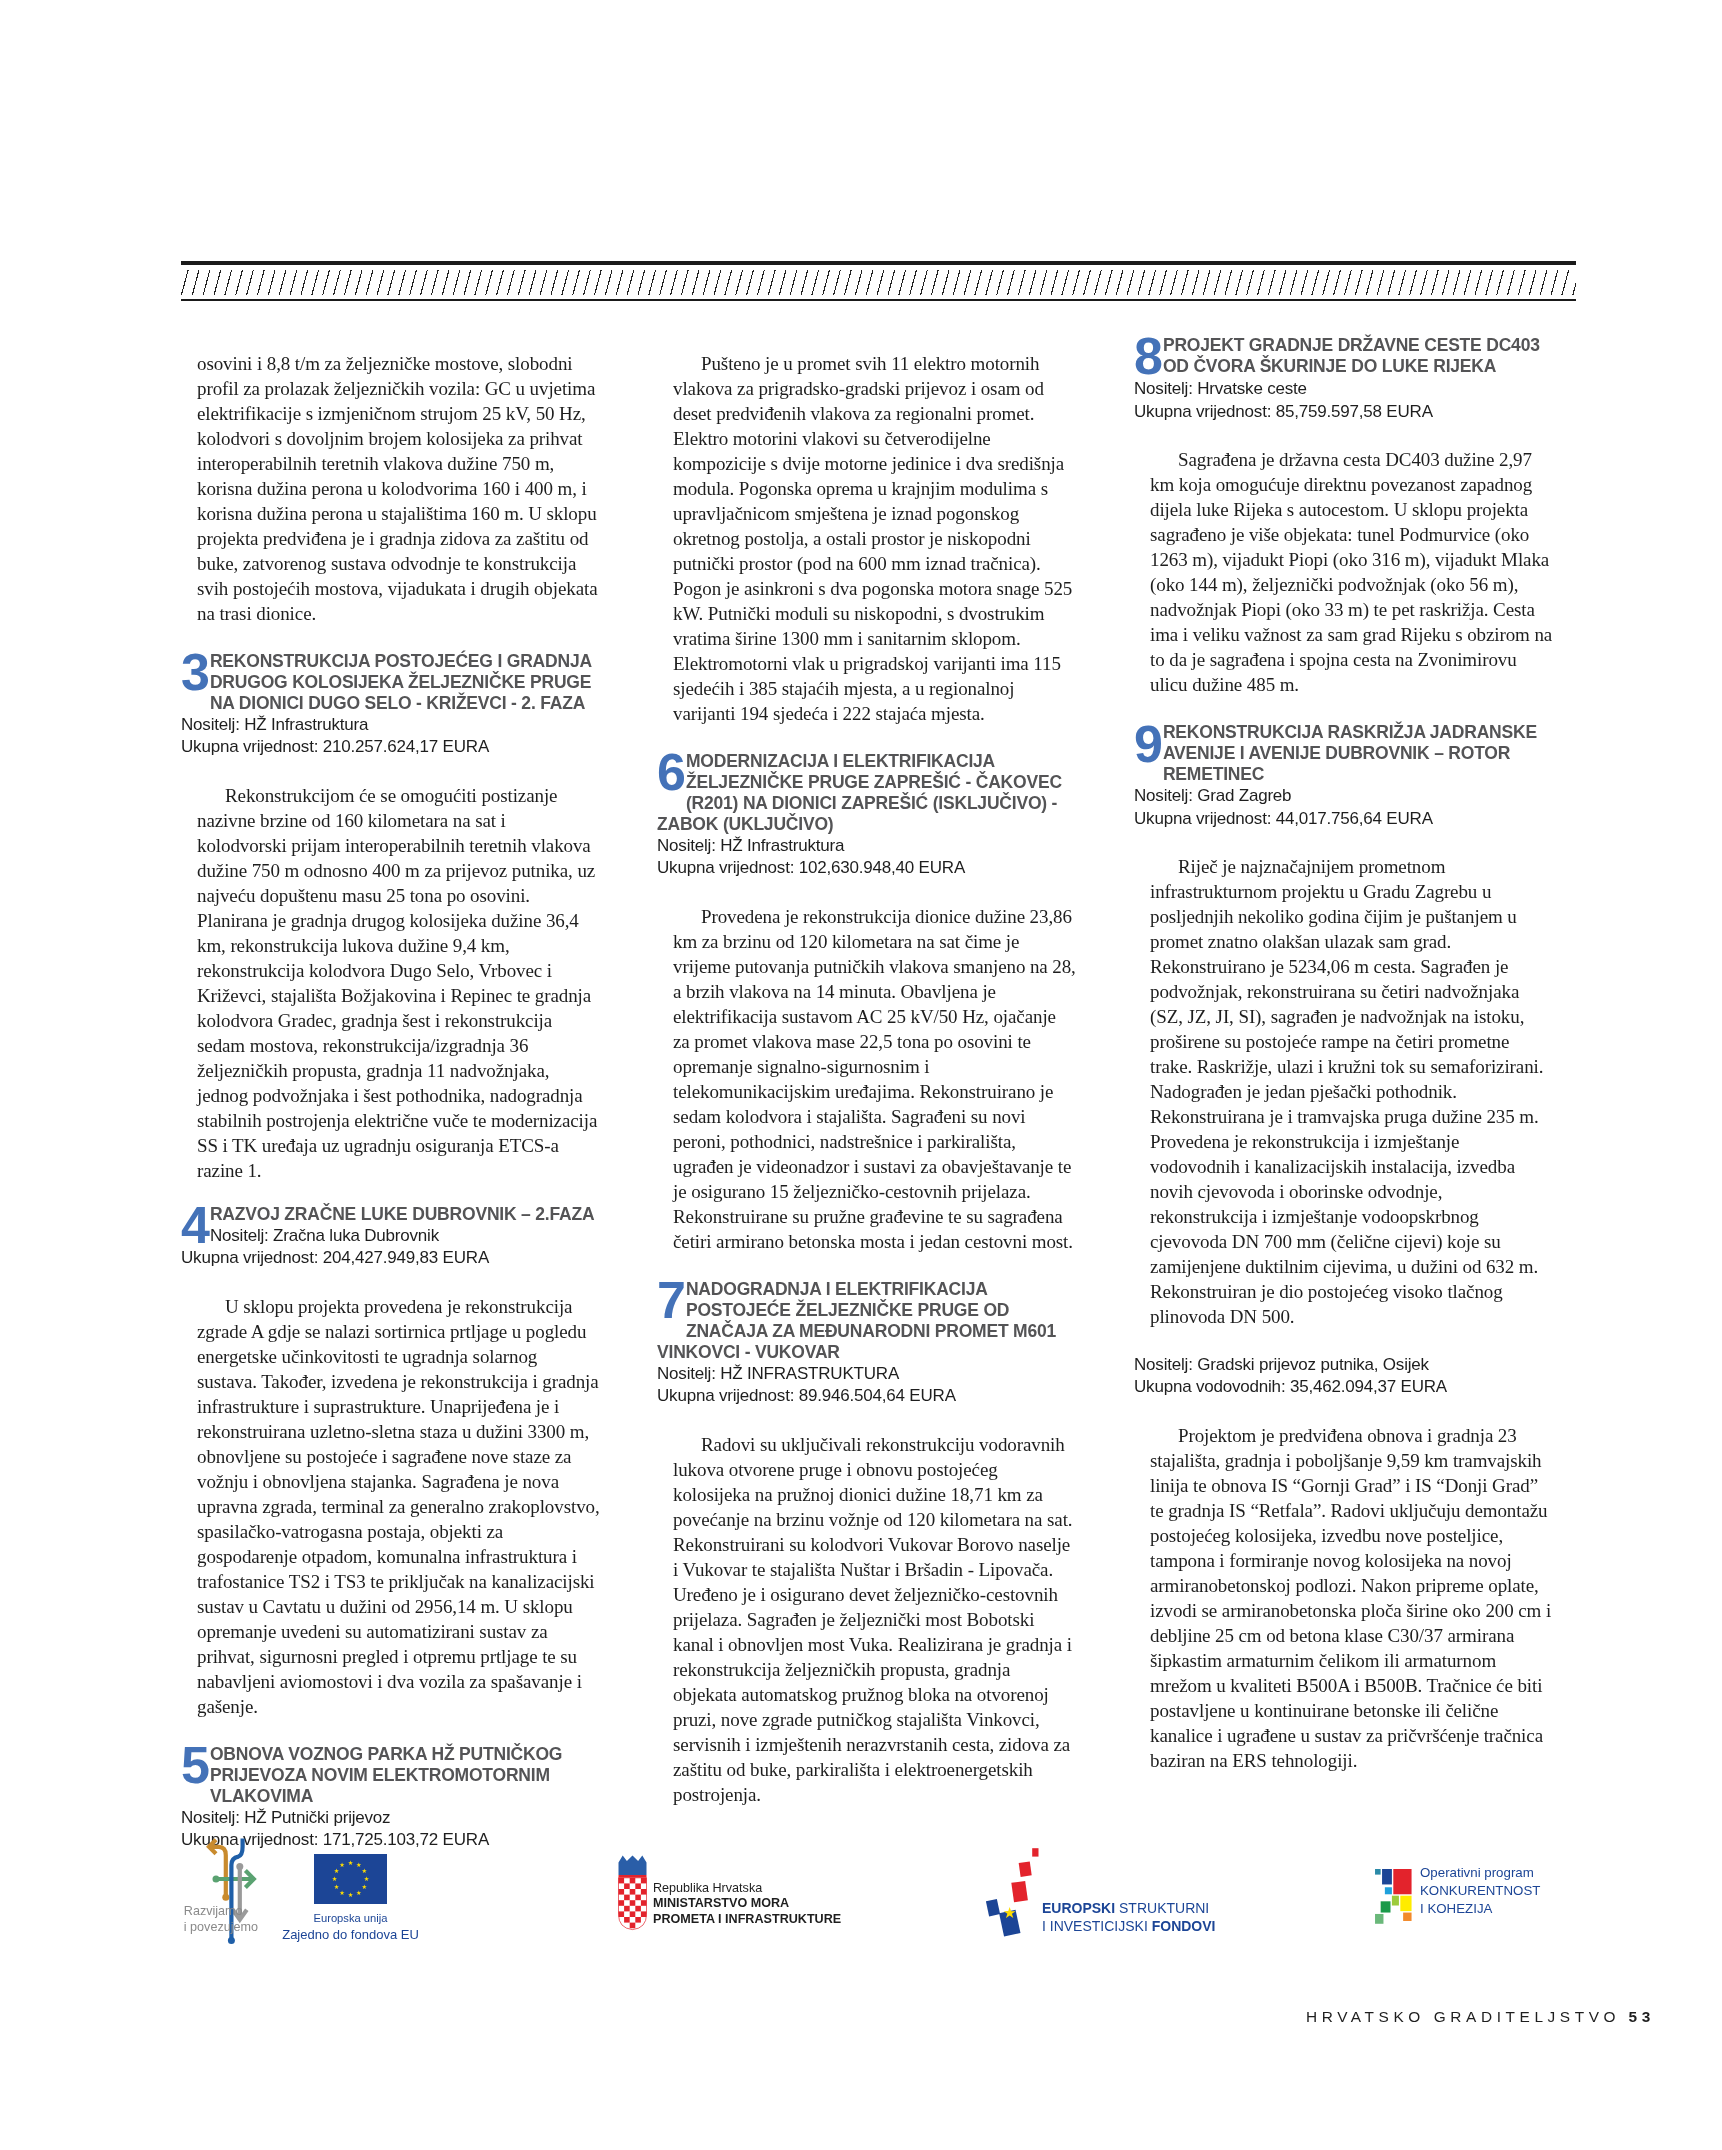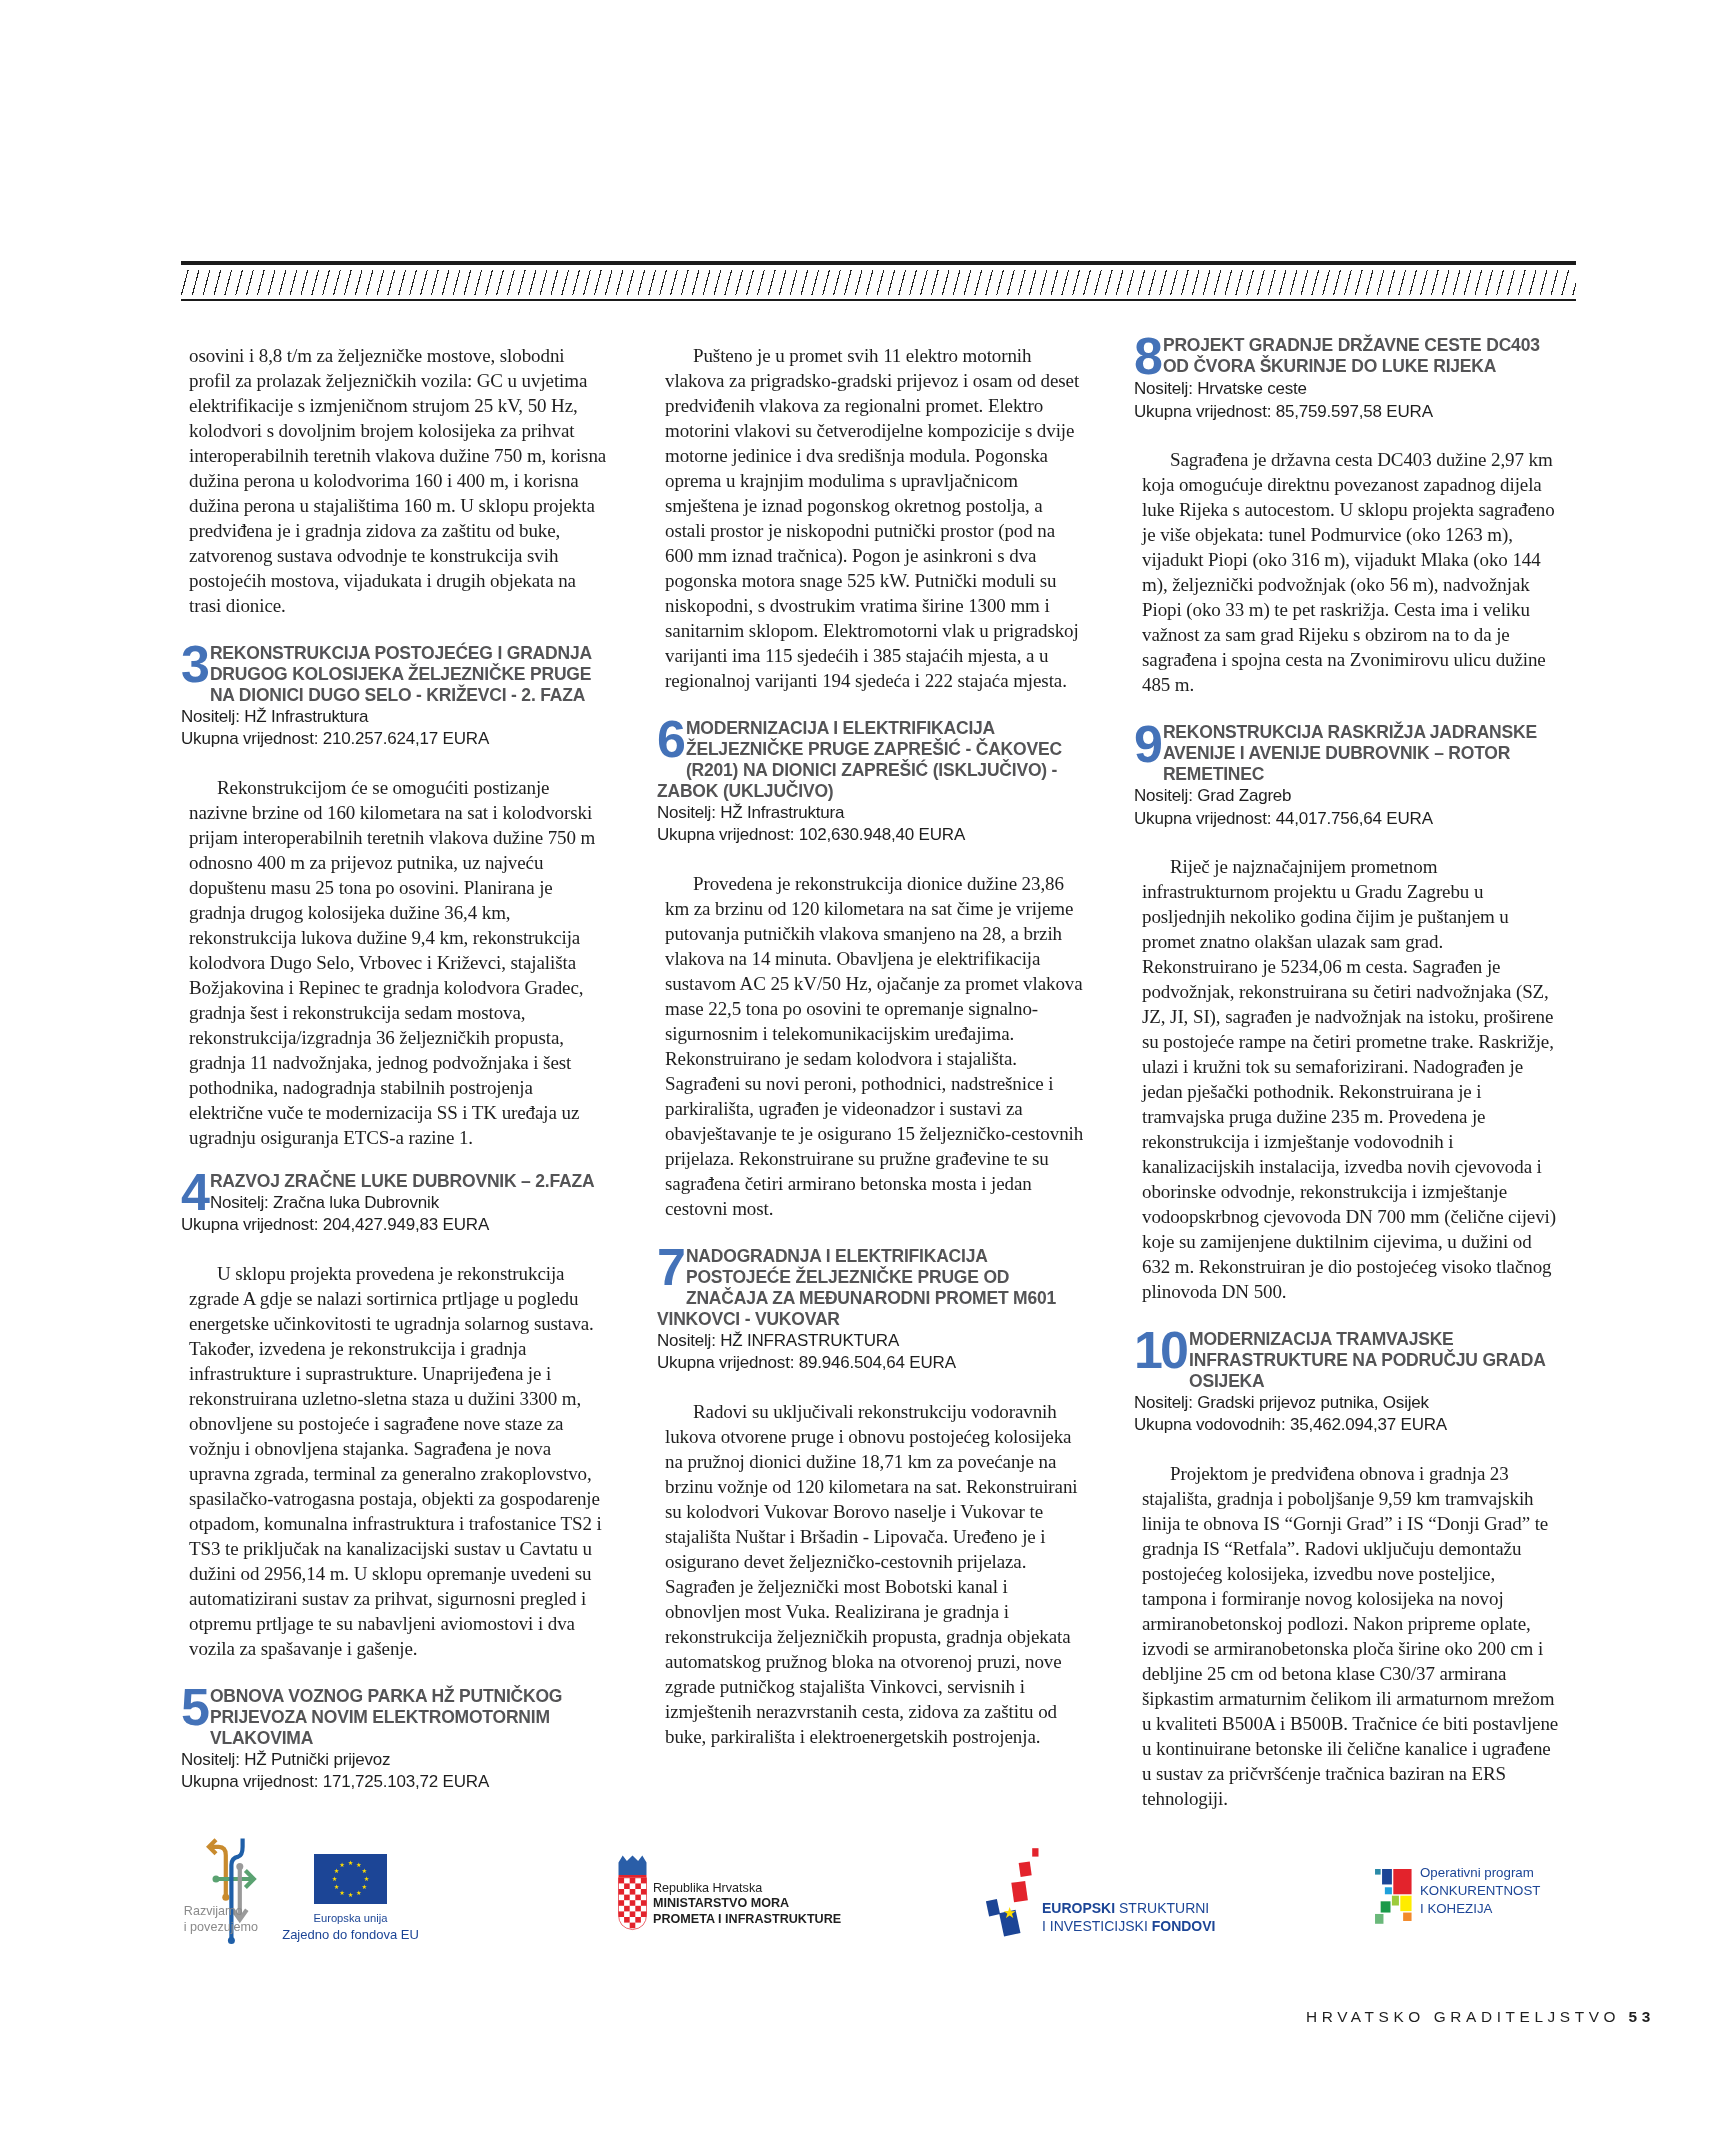--- a/index.html
+++ b/index.html
@@ -6,21 +6,21 @@
   body { width:1723px; height:2151px; position:relative; overflow:hidden; color:#1e1e1e; }
   .rule-top { position:absolute; left:181px; top:261px; width:1395px; height:4.2px; background:#1a1a1a; }
   .hatch { position:absolute; left:181px; top:270px; width:1395px; height:25px;
     background: repeating-linear-gradient(105deg, transparent 0 6.3px, #222 6.3px 7.4px, transparent 7.4px 10.5px); }
   .rule-bot { position:absolute; left:181px; top:299px; width:1395px; height:2.1px; background:#1a1a1a; }
 
   .col { position:absolute; top:335px; width:435px; }
   .col1 { left:181px; } .col2 { left:657px; } .col3 { left:1134px; }
 
   p.body { font-family:"Liberation Serif", "DejaVu Serif", serif; font-size:19px; line-height:25px;
-    margin:8px; text-align:left; color:#1e1e1e; letter-spacing:-0.1px; }
+    margin:16px; text-align:left; color:#1e1e1e; letter-spacing:-0.1px; }
   p.body.indent { text-indent:28px; }
 
   .proj { margin-top:25px; }
   .proj-head { position:relative; }
   .num { float:left; font-family:"Liberation Sans", "DejaVu Sans", sans-serif; font-weight:900; color:#4472b8;
     font-size:52px; line-height:41px; height:42px; margin-right:2.8px; margin-top:1.4px; letter-spacing:-2.8px; }
   .title { font-family:"Liberation Sans", "DejaVu Sans", sans-serif; font-weight:bold; color:#545456;
     font-size:17.5px; line-height:21px; text-transform:uppercase; letter-spacing:-0.2px; }
   .meta { font-family:"Liberation Sans", "DejaVu Sans", sans-serif; font-size:17px; line-height:22.4px; color:#1e1e1e; letter-spacing:-0.2px; clear:both; }
   .meta.inline { clear:none; }
@@ -125,24 +125,20 @@
       <div class="title">Rekonstrukcija raskrižja Jadranske avenije i Avenije Dubrovnik – Rotor Remetinec</div>
     </div>
     <div class="meta">Nositelj: Grad Zagreb</div>
     <div class="meta">Ukupna vrijednost: 44,017.756,64 EURA</div>
     <div class="body-wrap">
         <p class="body indent">Riječ je najznačajnijem prometnom infrastrukturnom projektu u Gradu Zagrebu u posljednjih nekoliko godina čijim je puštanjem u promet znatno olakšan ulazak sam grad. Rekonstruirano je 5234,06 m cesta. Sagrađen je podvožnjak, rekonstruirana su četiri nadvožnjaka (SZ, JZ, JI, SI), sagrađen je nadvožnjak na istoku, proširene su postojeće rampe na četiri prometne trake. Raskrižje, ulazi i kružni tok su semaforizirani. Nadograđen je jedan pješački pothodnik. Rekonstruirana je i tramvajska pruga dužine 235 m. Provedena je rekonstrukcija i izmještanje vodovodnih i kanalizacijskih instalacija, izvedba novih cjevovoda i oborinske odvodnje, rekonstrukcija i izmještanje vodoopskrbnog cjevovoda DN 700 mm (čelične cijevi) koje su zamijenjene duktilnim cijevima, u dužini od 632 m. Rekonstruiran je dio postojećeg visoko tlačnog plinovoda DN 500.</p>
       </div>
   </div>
 
   <div class="proj">
-    <div class="proj-head">
-      <div class="num">10</div>
-      <div class="title">Modernizacija tramvajske infrastrukture na području grada Osijeka</div>
-    </div>
     <div class="meta">Nositelj: Gradski prijevoz putnika, Osijek</div>
     <div class="meta">Ukupna vodovodnih: 35,462.094,37 EURA</div>
     <div class="body-wrap">
         <p class="body indent">Projektom je predviđena obnova i gradnja 23 stajališta, gradnja i poboljšanje 9,59 km tramvajskih linija te obnova IS “Gornji Grad” i IS “Donji Grad” te gradnja IS “Retfala”. Radovi uključuju demontažu postojećeg kolosijeka, izvedbu nove posteljice, tampona i formiranje novog kolosijeka na novoj armiranobetonskoj podlozi. Nakon pripreme oplate, izvodi se armiranobetonska ploča širine oko 200 cm i debljine 25 cm od betona klase C30/37 armirana šipkastim armaturnim čelikom ili armaturnom mrežom u kvaliteti B500A i B500B. Tračnice će biti postavljene u kontinuirane betonske ili čelične kanalice i ugrađene u sustav za pričvršćenje tračnica baziran na ERS tehnologiji.</p>
       </div>
   </div>
 </div>
 
 <div class="logos">
 

